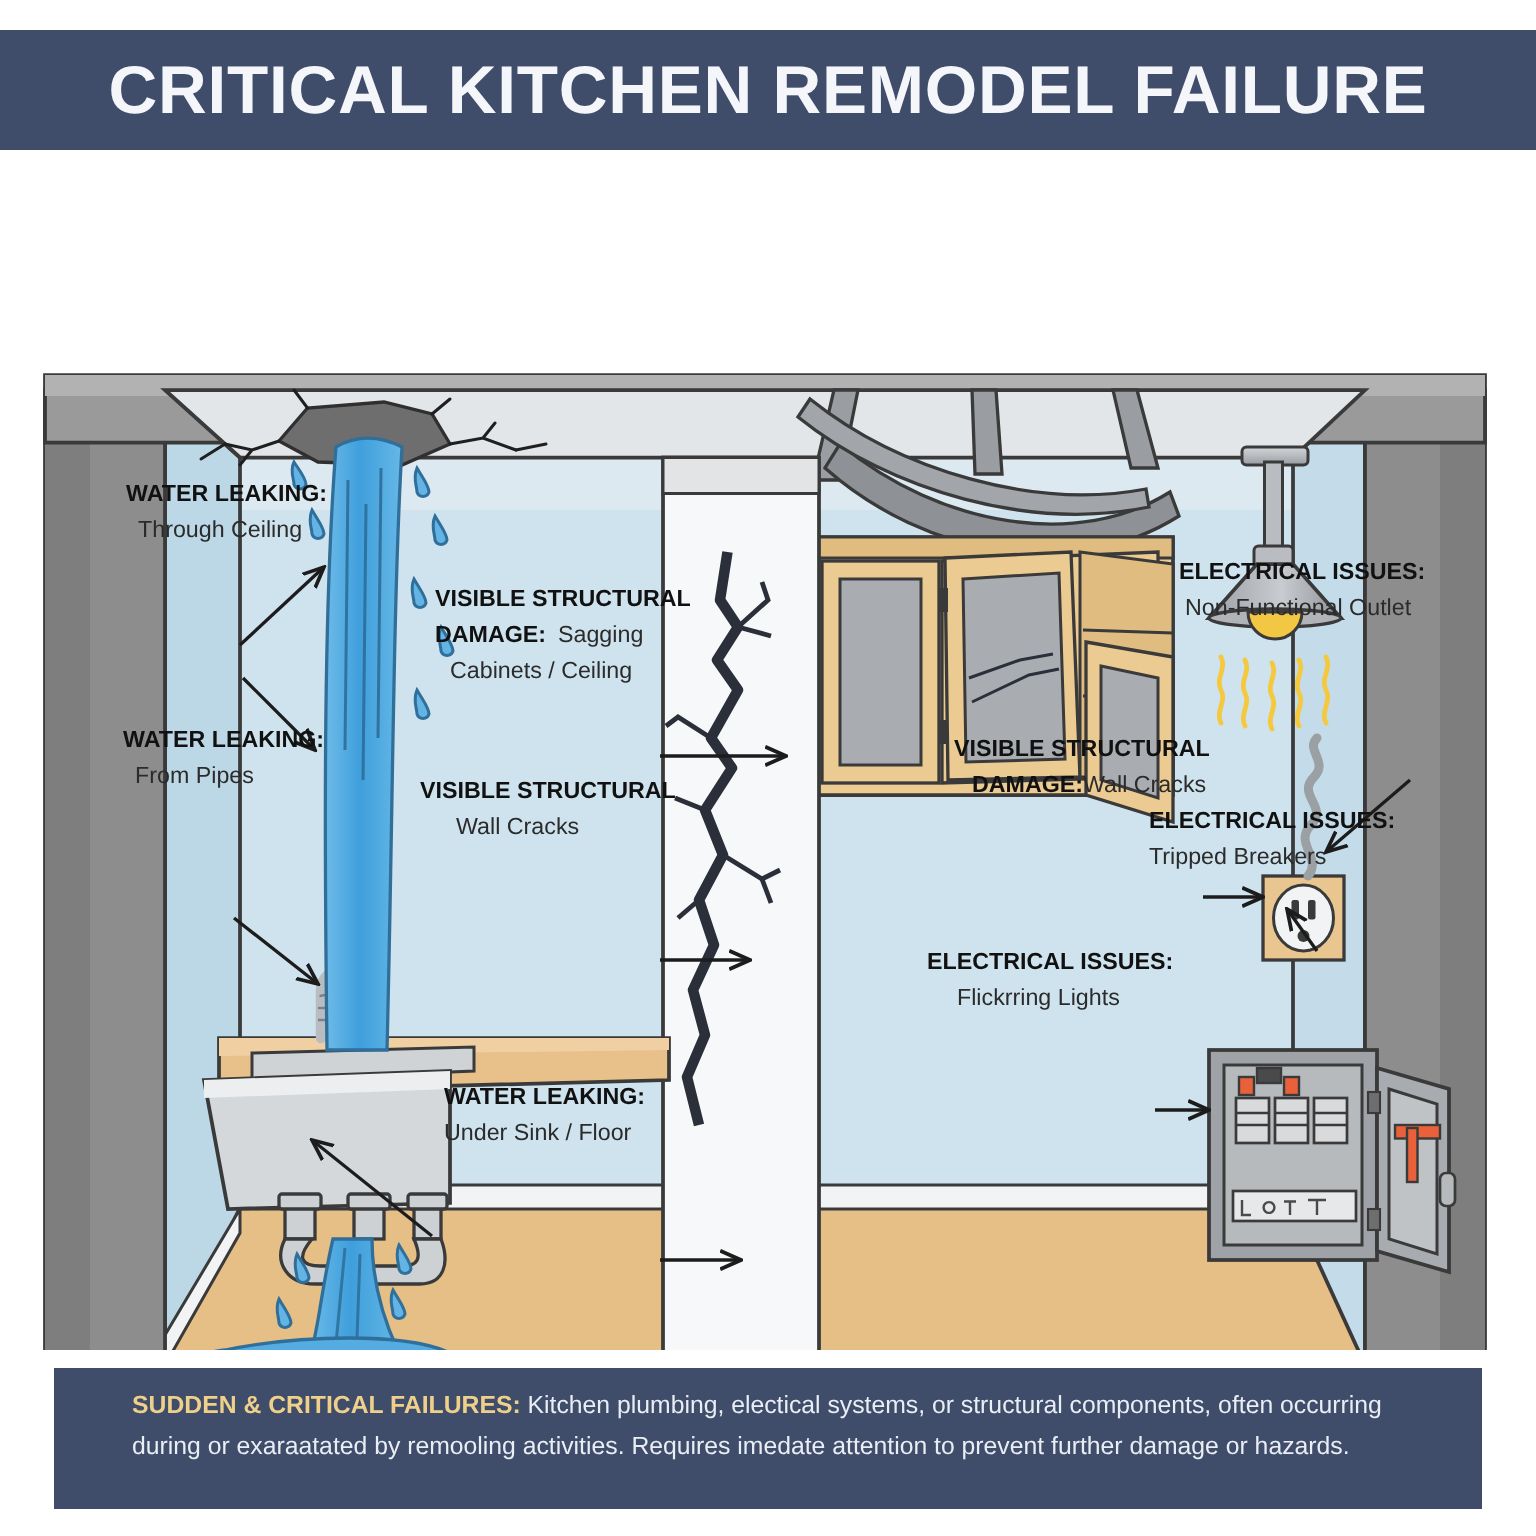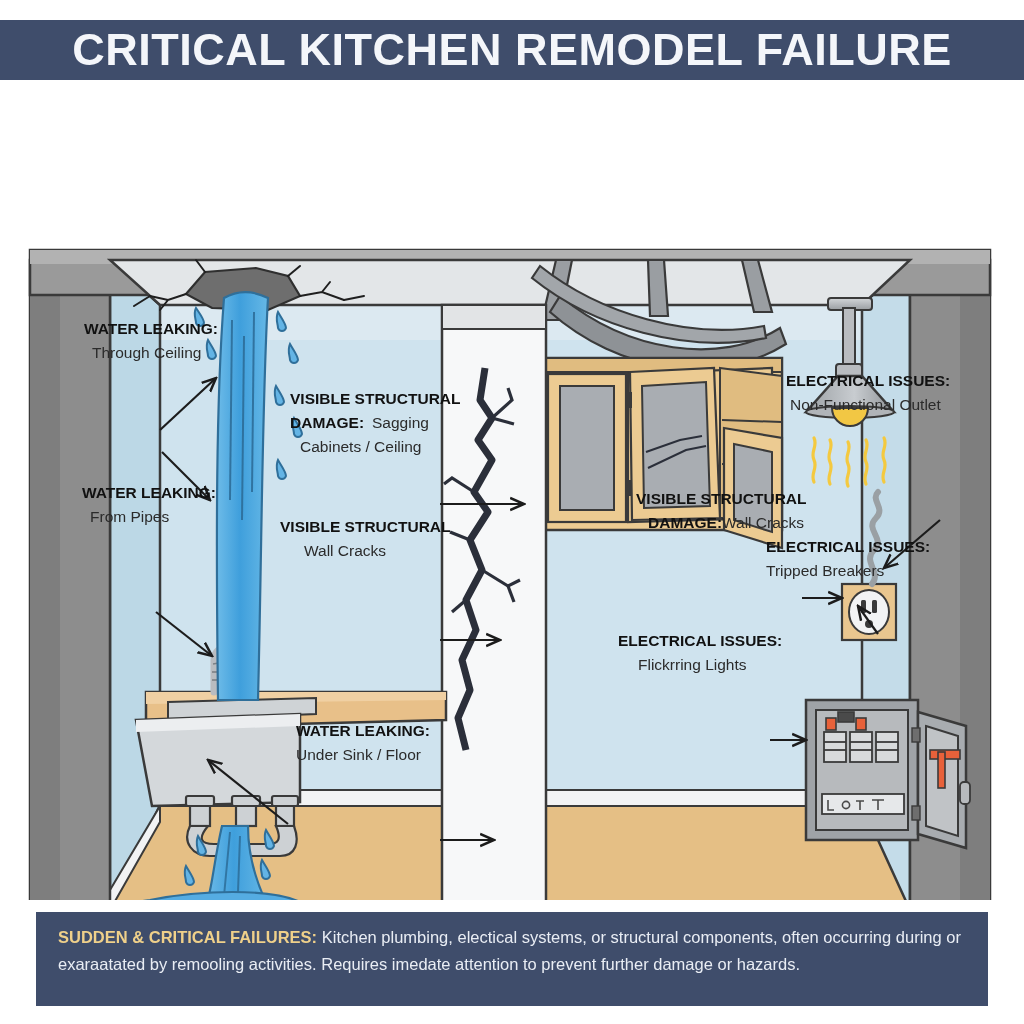--- a/index.html
+++ b/index.html
@@ -14,21 +14,21 @@
     position: relative;
     overflow: hidden;
   }
 
   
   #header-band {
     position: absolute;
     left: 0;
     top: 20px;
     width: 1024px;
-    height: 60px;
+    height: 80px;
     background: #3f4d6b;
     display: flex;
     align-items: center;
     justify-content: center;
   }
   #header-title {
     color: #f4f6fa;
     font-size: 45px;
     font-weight: bold;
     letter-spacing: 0.5px;
@@ -57,20 +57,21 @@
     height: 94px;
     background: #3f4d6b;
     box-sizing: border-box;
     padding: 12px 22px 10px 22px;
   }
   #caption-text {
     color: #e9edf4;
     font-size: 16.5px;
     line-height: 1.62;
     font-family: "Liberation Sans", sans-serif;
+    margin-left: 30px;
   }
   #caption-lead {
     color: #efd08a;
     font-weight: bold;
   }
 </style>
 </head>
 <body>
 
 <div id="header-band">

